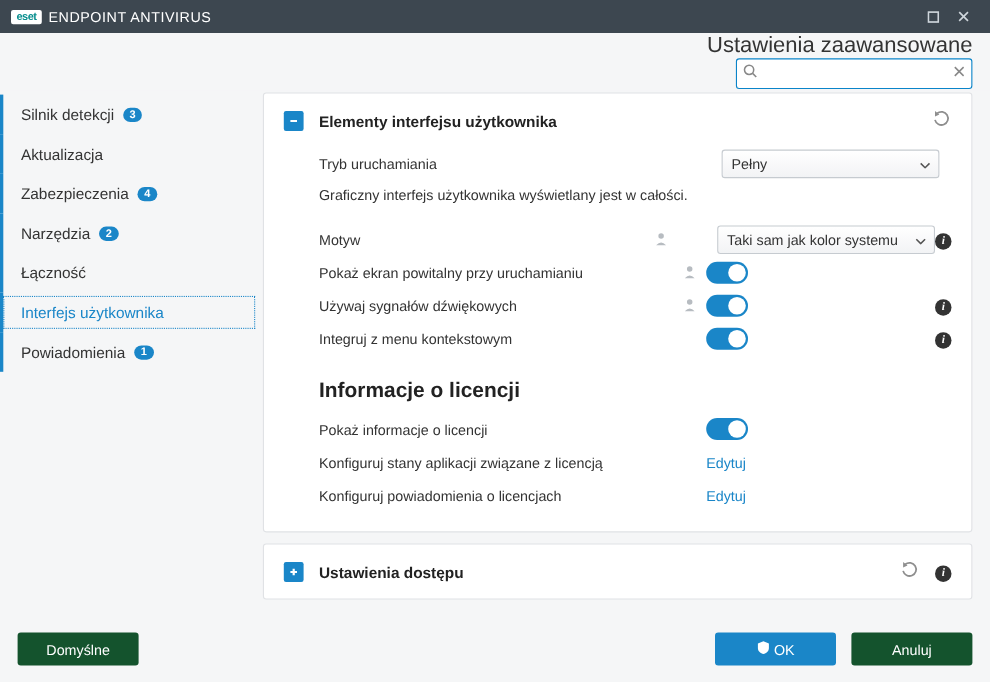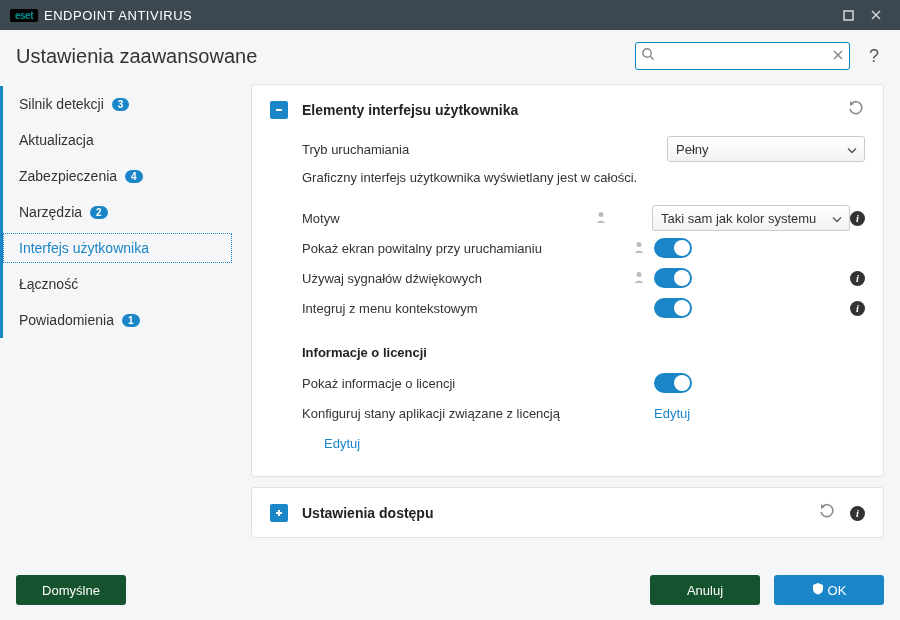--- a/index.html
+++ b/index.html
@@ -1,58 +1,58 @@
 <!DOCTYPE html>
 <html><head>
 <meta charset="utf-8">
 <style>
   * { box-sizing: border-box; margin: 0; padding: 0; }
   html, body { width: 900px; height: 620px; font-family: "Segoe UI", Arial, sans-serif; background: #f5f6f7; overflow: hidden; }
   .titlebar { height: 30px; background: #3d4750; color: #fff; display: flex; align-items: center; padding: 0 10px; font-size: 13px; }
-  .titlebar .brand-box { background: #000000; color: #0a8f8f; font-weight: bold; font-size: 10px; padding: 1px 5px; border-radius: 2px; margin-right: 6px; letter-spacing: -0.5px; }
+  .titlebar .brand-box { background: #ffffff; color: #0a8f8f; font-weight: bold; font-size: 10px; padding: 1px 5px; border-radius: 2px; margin-right: 6px; letter-spacing: -0.5px; }
   .titlebar .title-text { letter-spacing: 0.5px; }
   .titlebar .spacer { flex: 1; }
   .titlebar .win-btn { width: 28px; height: 30px; display: flex; align-items: center; justify-content: center; cursor: pointer; }
   .titlebar .win-btn svg { stroke: #cfd6dc; stroke-width: 1.5; fill: none; }
-  .headerbar { height: 52px; display: flex; align-items: center; padding: 0 16px; background: #f5f6f7; }
+  .headerbar { height: 52px; display: flex; align-items: flex-end; padding: 0 16px; background: #f5f6f7; flex-direction: column; }
   .headerbar h1 { font-size: 20px; font-weight: 500; color: #333; }
   .headerbar .spacer { flex: 1; }
   .search-wrap { position: relative; }
   .search-wrap input { width: 215px; height: 28px; border: 1px solid #0a84c9; border-radius: 3px; padding: 0 26px; font-size: 13px; outline: none; }
   .search-wrap .icon-left { position: absolute; left: 6px; top: 50%; transform: translateY(-50%); }
   .search-wrap .icon-right { position: absolute; right: 6px; top: 50%; transform: translateY(-50%); cursor: pointer; }
   .help-btn { margin-left: 14px; font-size: 18px; color: #555; cursor: pointer; width: 20px; text-align: center; }
   .body { display: flex; height: 478px; }
   .sidebar { width: 235px; padding-top: 4px; }
   .side-item { display: flex; align-items: center; height: 36px; padding: 0 16px; font-size: 14px; color: #333; cursor: pointer; border-left: 3px solid transparent; }
   .side-item .badge { background: #1a86c8; color: #fff; font-size: 10px; font-weight: bold; border-radius: 8px; padding: 1px 6px; margin-left: 8px; min-width: 16px; text-align: center; }
   .side-item.accent { border-left-color: #1a86c8; }
   .side-item.active { color: #1a86c8; outline: 1px dotted #1a86c8; outline-offset: -4px; }
   .main { flex: 1; padding: 2px 16px 0 4px; overflow: auto; }
-  .panel { background: #fff; border: 1px solid #e0e2e5; border-radius: 3px; margin-bottom: 10px; padding: 14px 18px; margin-left: 12px; }
+  .panel { background: #fff; border: 1px solid #e0e2e5; border-radius: 3px; margin-bottom: 10px; padding: 14px 18px; }
   .panel-header { display: flex; align-items: center; font-size: 14px; font-weight: 600; color: #222; }
   .panel-header .toggle-sq { width: 18px; height: 18px; background: #1a86c8; border-radius: 2px; margin-right: 14px; display: flex; align-items: center; justify-content: center; cursor: pointer; }
   .panel-header .toggle-sq svg { stroke: #fff; stroke-width: 2; }
   .panel-header .spacer { flex: 1; }
   .panel-header .revert { cursor: pointer; opacity: 0.55; margin-left: 10px; }
   .panel-header .info { cursor: pointer; margin-left: 14px; }
   .panel-body { padding: 14px 0 4px 32px; }
   .row { display: flex; align-items: center; min-height: 30px; padding: 2px 0; font-size: 13px; color: #333; }
   .row .label { width: 330px; }
   .row .ctrl { display: flex; align-items: center; flex: 1; }
   .row .person { margin-right: 8px; }
   .row .info { margin-left: auto; cursor: pointer; }
   .select { height: 26px; border: 1px solid #c6cbd0; border-radius: 3px; background: linear-gradient(#fff, #f2f3f5); font-size: 13px; padding: 0 26px 0 8px; color: #333; appearance: none; -webkit-appearance: none; cursor: pointer; position: relative; }
   .select-wrap { position: relative; display: inline-block; padding-left: 36px; }
   .select-wrap .chev { position: absolute; right: 8px; top: 50%; transform: translateY(-50%); pointer-events: none; }
   .select-wide { width: 198px; }
   .note { font-size: 13px; color: #333; margin: 6px 0 18px; }
   .toggle { width: 38px; height: 20px; border-radius: 10px; background: #1a86c8; position: relative; cursor: pointer; }
   .toggle::after { content: ""; position: absolute; right: 2px; top: 2px; width: 16px; height: 16px; background: #fff; border-radius: 50%; }
-  .subhead { font-size: 13px; font-weight: 600; color: #222; margin: 22px 0 8px; }
+  .subhead { font-size: 19px; font-weight: 600; color: #222; margin: 22px 0 8px; }
   .link { color: #1a86c8; cursor: pointer; font-size: 13px; text-align: right; }
   .footer { height: 60px; display: flex; align-items: center; padding: 0 16px; background: #f5f6f7; }
   .btn { height: 30px; min-width: 110px; border-radius: 3px; border: none; font-size: 13px; color: #fff; cursor: pointer; padding: 0 20px; display: inline-flex; align-items: center; justify-content: center; }
   .btn-gray { background: #14532d; }
   .btn-primary { background: #1a86c8; }
   .btn .shield { margin-right: 4px; }
   .footer .spacer { flex: 1; }
   .footer .btn + .btn { margin-left: 14px; }
   .info-icon-circle { width: 15px; height: 15px; border-radius: 50%; background: #333; color: #fff; font-size: 10.5px; font-weight: bold; font-style: italic; display: inline-flex; align-items: center; justify-content: center; font-family: Georgia, serif; }
 </style>
@@ -108,25 +108,25 @@
       <span>Aktualizacja</span>
     </div>
     <div class="side-item accent">
       <span>Zabezpieczenia</span>
       <span class="badge">4</span>
     </div>
     <div class="side-item accent">
       <span>Narzędzia</span>
       <span class="badge">2</span>
     </div>
+    <div class="side-item accent">
+      <span>Łączność</span>
+    </div>
     <div class="side-item accent active">
       <span>Interfejs użytkownika</span>
-    </div>
-    <div class="side-item accent">
-      <span>Łączność</span>
     </div>
     <div class="side-item accent">
       <span>Powiadomienia</span>
       <span class="badge">1</span>
     </div>
   </div>
 
   <div class="main">
 
     <div class="panel">
@@ -235,20 +235,21 @@
 
         <div class="row">
           <span class="label">Konfiguruj stany aplikacji związane z licencją</span>
           <span class="ctrl">
             <span style="width:22px"></span>
             <span class="link">Edytuj</span>
           </span>
         </div>
 
         <div class="row">
+          <span class="label">Konfiguruj powiadomienia o licencjach</span>
           <span class="ctrl">
             <span style="width:22px"></span>
             <span class="link">Edytuj</span>
           </span>
         </div>
 
       </div>
     </div>
 
     <div class="panel">
@@ -272,24 +273,24 @@
     </div>
 
   </div>
 </div>
 
 <div class="footer">
   <button class="btn btn-gray">
     <span>Domyślne</span>
   </button>
   <span class="spacer"></span>
-  <button class="btn btn-gray">
-    <span>Anuluj</span>
-  </button>
   <button class="btn btn-primary">
     <span class="shield">
       <svg width="12" height="13" viewBox="0 0 12 13">
           <path d="M6 1 L11 3 V7 C11 10 8.5 12 6 12.5 C3.5 12 1 10 1 7 V3 Z" fill="#fff"></path>
         </svg>
     </span>
     <span>OK</span>
   </button>
+  <button class="btn btn-gray">
+    <span>Anuluj</span>
+  </button>
 </div>
 
 </body></html>

